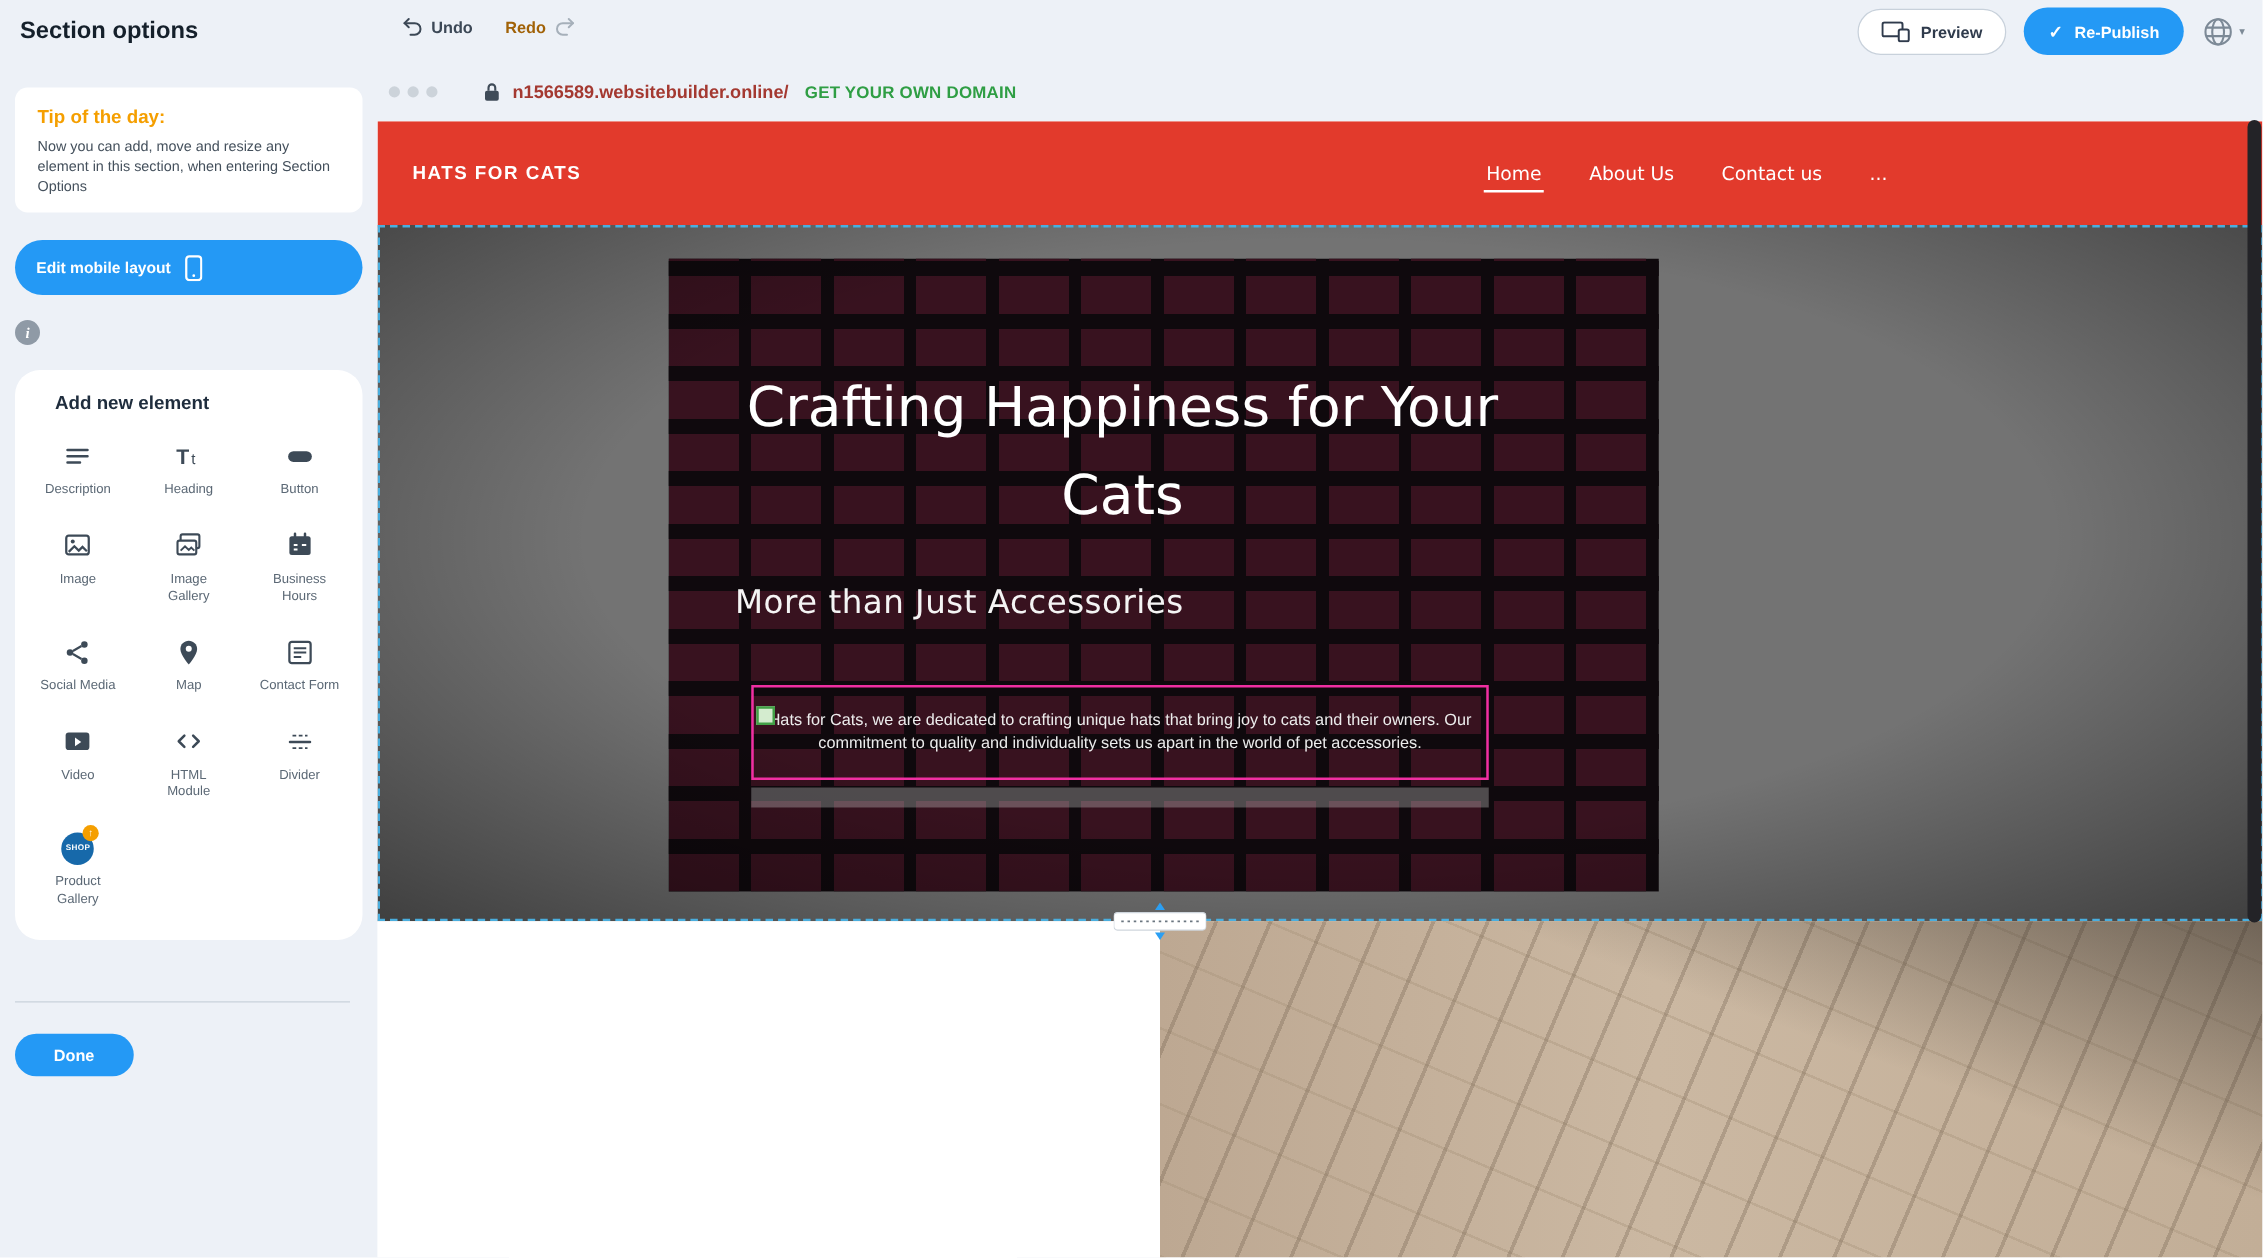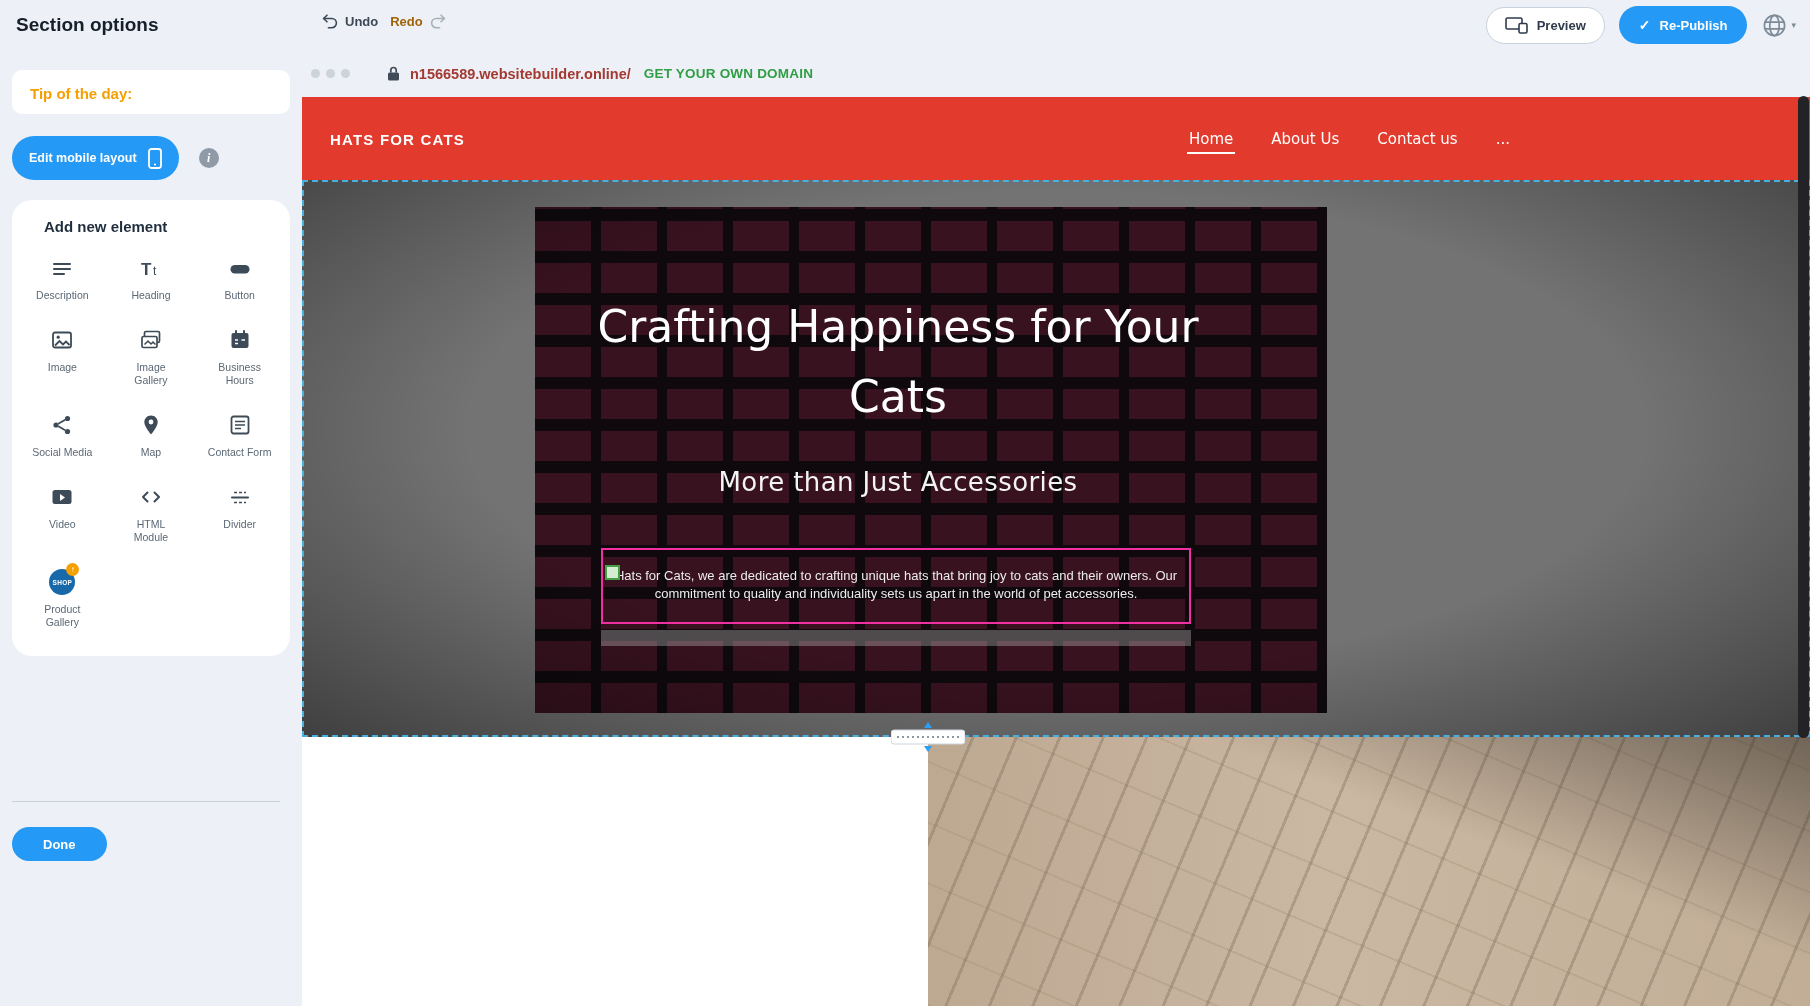--- a/index.html
+++ b/index.html
@@ -8,41 +8,41 @@
     position:relative;
     background:#edf1f7;
     font-family:"Liberation Sans", sans-serif;
     color:#1f2d3d;
   }
   svg { display:block; }
 
   
   .topbar { position:absolute; left:0; top:0; width:100%; height:50px; }
   .page-title { position:absolute; left:16px; top:14px; font-size:19px; font-weight:bold; color:#15202b; }
-  .history { position:absolute; left:322px; top:14px; display:flex; align-items:center; gap:12px; }
+  .history { position:absolute; left:322px; top:14px; display:flex; align-items:center; gap:26px; }
   .hist-btn { display:flex; align-items:center; gap:7px; font-size:13px; font-weight:bold; color:#3c4856; cursor:pointer; background:none; border:none; font-family:inherit; }
   .hist-btn.disabled { color:#a16207; }
   .topbar-right { position:absolute; right:14px; top:6px; display:flex; align-items:center; gap:14px; }
   .btn-preview { display:flex; align-items:center; gap:9px; height:37px; padding:0 18px; border:1px solid #c8d1db; border-radius:19px; background:#fff; font-size:13px; font-weight:bold; color:#2f3b4c; cursor:pointer; font-family:inherit; }
   .btn-republish { display:flex; align-items:center; gap:9px; height:38px; padding:0 20px; border:none; border-radius:19px; background:#2499f5; font-size:13px; font-weight:bold; color:#fff; cursor:pointer; font-family:inherit; }
   .check-glyph { font-size:14px; }
   .globe-btn { display:flex; align-items:center; gap:3px; background:none; border:none; cursor:pointer; }
   .globe-caret { font-size:9px; color:#7d8a97; }
 
   
   .sidebar { position:absolute; left:0; top:50px; width:302px; bottom:0; }
   .tabs { margin:12px 24px 0 24px; display:flex; justify-content:space-between; align-items:center; }
   .tab { font-size:13px; color:#5a6b7d; padding:8px 4px; cursor:pointer; }
   .tab.active { background:#fff; border-radius:17px; padding:8px 20px; font-weight:bold; color:#1f2d3d; box-shadow:0 1px 4px rgba(20,40,60,0.15); }
 
   .tip-card { margin:20px 12px 0 12px; background:#fff; border-radius:10px; padding:15px 18px 12px 18px; }
   .tip-heading { color:#f59f00; font-size:15px; font-weight:bold; }
   .tip-body { margin-top:8px; font-size:11.5px; line-height:1.4; color:#44505c; }
 
-  .mobile-row { margin:22px 12px 0 12px; display:flex; align-items:center; gap:20px; }
+  .mobile-row { margin:22px 12px 0 12px; display:flex; gap:20px;flex-direction:column; }
   .btn-mobile { display:flex; align-items:center; gap:11px; height:44px; padding:0 17px; border:none; border-radius:24px; background:#2499f5; color:#fff; font-size:12.5px; font-weight:bold; cursor:pointer; font-family:inherit; }
   .info-icon { width:20px; height:20px; border-radius:50%; background:#8f9aa6; color:#fff; font-size:12px; font-weight:bold; display:flex; align-items:center; justify-content:center; font-family:"Liberation Serif", serif; font-style:italic; cursor:pointer; }
 
   .add-card { margin:20px 12px 0 12px; background:#fff; border-radius:20px; padding:18px 6px 26px 6px; }
   .add-title { margin-left:26px; font-size:15px; font-weight:bold; color:#1f2d3d; }
   .el-grid { margin-top:20px; display:grid; grid-template-columns:repeat(3,1fr); row-gap:24px; }
   .el-item { display:flex; flex-direction:column; align-items:center; gap:7px; cursor:pointer; }
   .el-icon { height:27px; display:flex; align-items:center; justify-content:center; color:#3d4a57; }
   .el-lbl { font-size:10.5px; color:#5b6875; text-align:center; line-height:1.3; max-width:64px; }
   .shop-icon { position:relative; width:26px; height:26px; border-radius:50%; background:#1769aa; color:#fff; font-size:6.5px; font-weight:bold; display:flex; align-items:center; justify-content:center; letter-spacing:0.3px; }
@@ -74,21 +74,21 @@
     background-color:#0f090d;
     background-image:
       repeating-linear-gradient(0deg, transparent 0 30px, #0f090d 30px 42px),
       repeating-linear-gradient(90deg, #38121f 0 56px, transparent 56px 66px);
   }
   .hero-vignette { position:absolute; inset:0; background:radial-gradient(ellipse at 50% 45%, rgba(0,0,0,0) 55%, rgba(0,0,0,0.45) 100%); pointer-events:none; }
   .selection-outline { position:absolute; inset:0; border:2px dashed #4aaede; pointer-events:none; }
 
   .hero-heading { position:absolute; left:286px; top:112px; width:620px; text-align:center;
     font-family:"DejaVu Sans", sans-serif; font-size:44px; font-weight:500; line-height:1.6; color:#ffffff; cursor:pointer; }
-  .hero-sub { position:absolute; left:286px; top:287px; width:620px; text-align:center;
+  .hero-sub { position:absolute; left:286px; top:287px; width:620px; 
     font-family:"DejaVu Sans", sans-serif; font-size:26px; color:#f4f4f4; letter-spacing:0.4px; cursor:pointer; }
 
   .para-box { position:absolute; left:299px; top:368px; width:590px; min-height:76px;
     border:2px solid #f02fa2; padding:17px 6px 18px 6px; cursor:pointer; }
   .para-text { font-size:13px; line-height:1.4; color:#ececec; text-align:center; }
   .para-handle { position:absolute; left:2px; top:15px; width:15px; height:15px; background:#d4eccf; border:2px solid #43a047; cursor:pointer; }
   .ghost-bar { position:absolute; left:299px; top:450px; width:590px; height:16px; background:rgba(215,215,215,0.32); }
 
   .below { position:absolute; left:0; top:640px; right:0; bottom:0; background:#ffffff; }
   .photo { position:absolute; left:626px; top:0; right:0; bottom:0; cursor:pointer;
@@ -154,20 +154,21 @@
       </span>
       <span class="globe-caret">▾</span>
     </button>
   </div>
 </div>
 
 <div class="sidebar">
 
   <div class="tip-card">
     <div class="tip-heading">Tip of the day:</div>
+    <div class="tip-body">Now you can add, move and resize any element in this section, when entering Section Options</div>
   </div>
 
   <div class="mobile-row">
     <button class="btn-mobile">
       <span>Edit mobile layout</span>
       <span>
         <svg width="14" height="21" viewBox="0 0 14 21">
             <rect x="1" y="1" width="12" height="19" rx="2.5" fill="none" stroke="#fff" stroke-width="1.8"></rect>
             <circle cx="7" cy="16.5" r="1.1" fill="#fff"></circle>
           </svg>

